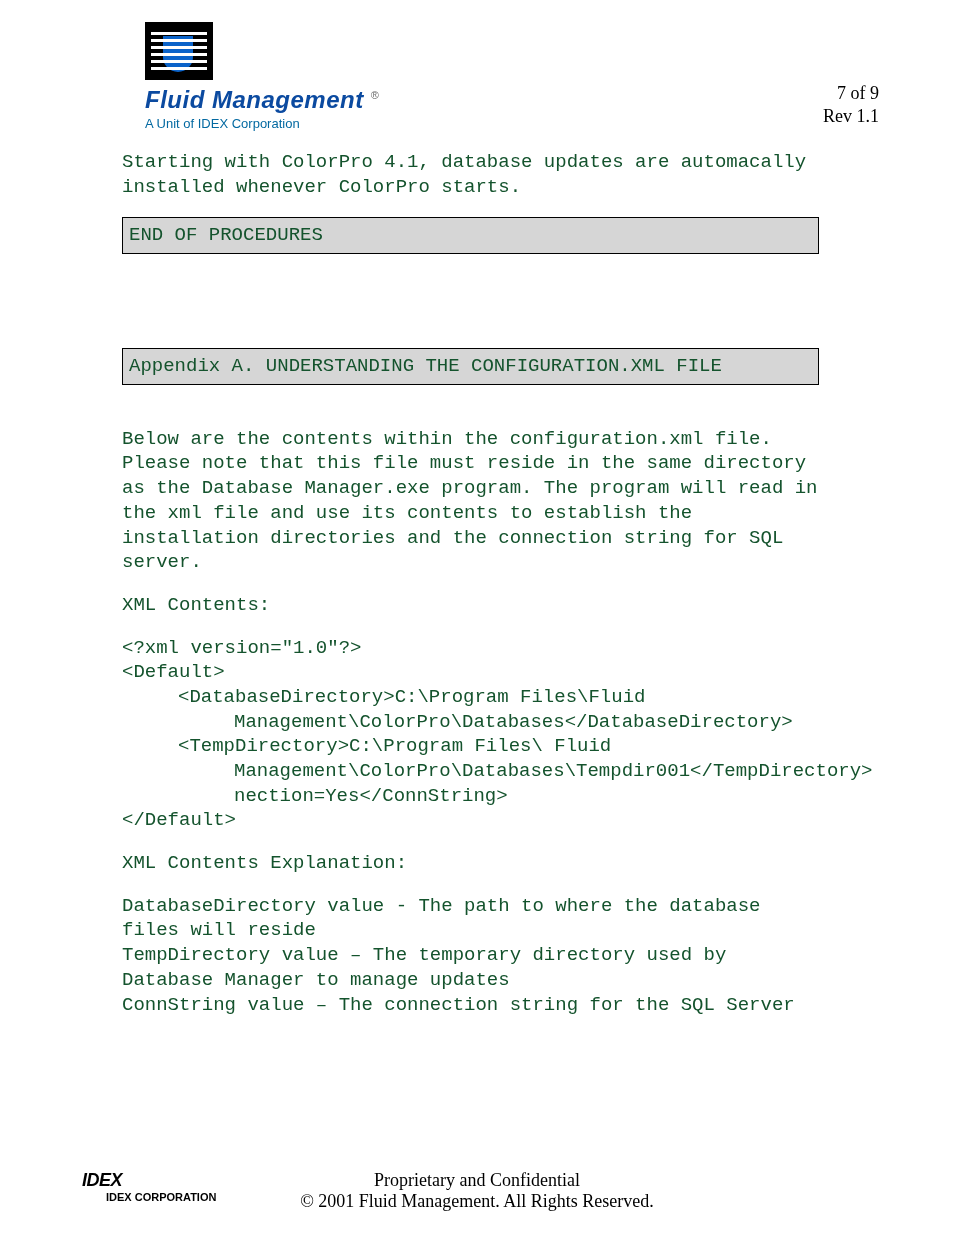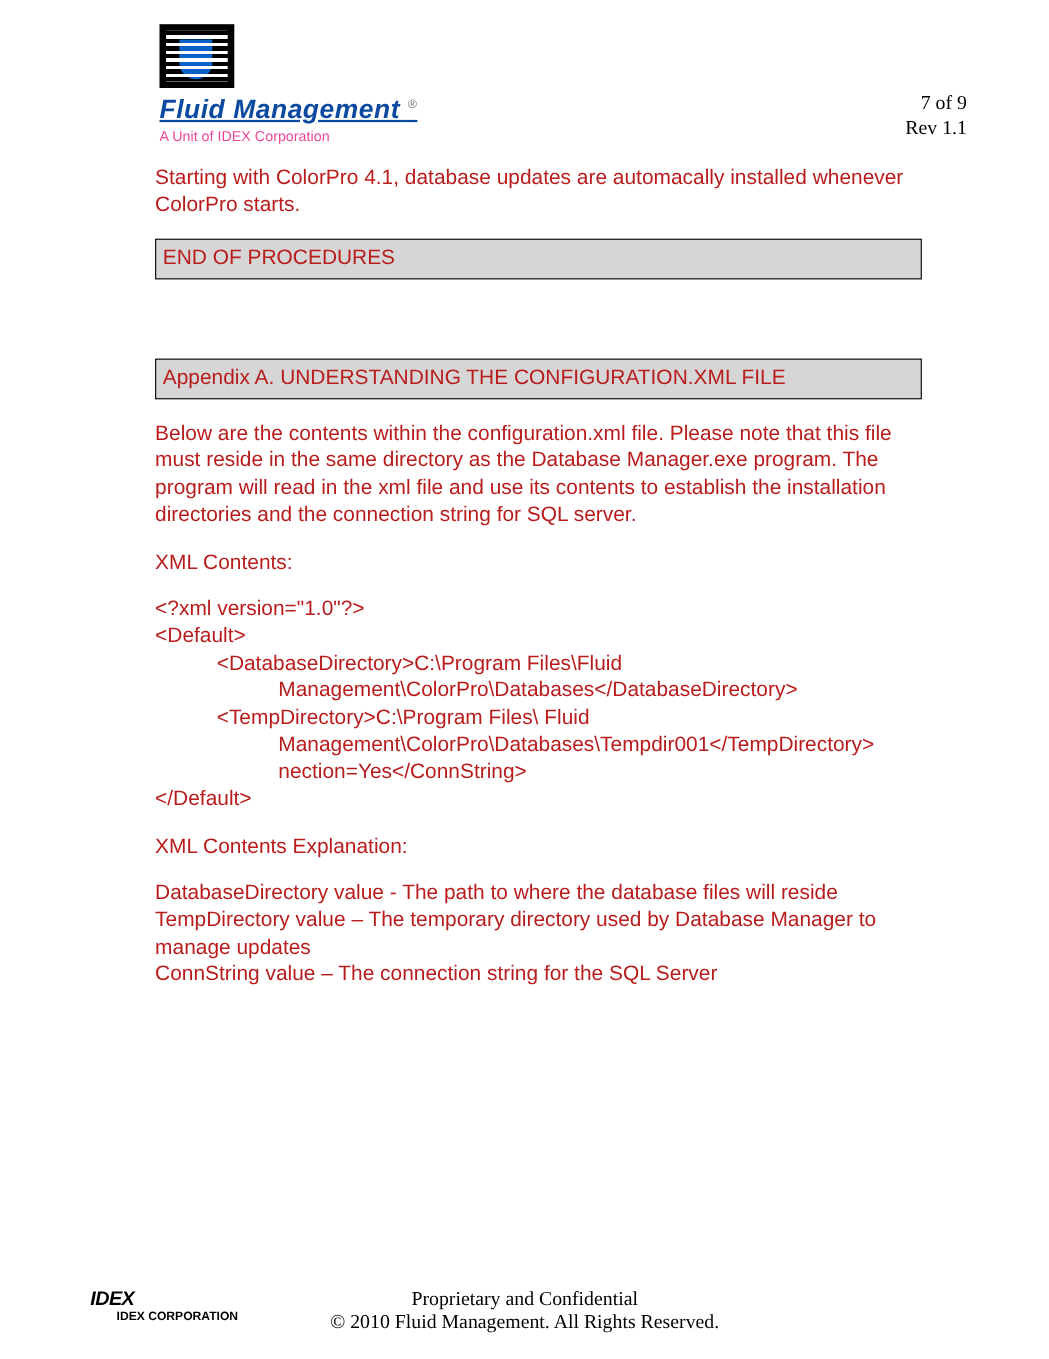--- a/index.html
+++ b/index.html
@@ -50,54 +50,54 @@
     mix-blend-mode: screen;
   }
   .brand {
     font-family: Arial, sans-serif;
     font-weight: 900;
     font-style: italic;
     color: #0b4aa0;
     font-size: 24px;
     letter-spacing: 0.5px;
     white-space: nowrap;
-    text-decoration: underline;
   }
   .brand sup { font-size: 11px; color: #6b6b6b; font-style: normal; font-weight: normal; vertical-align: super; }
   .subbrand {
     font-size: 13px;
-    color: #ec4899;
+    color: #0369a1;
     margin-top: 2px;
   }
   .topright {
     position: absolute;
     right: 75px;
     top: 60px;
     text-align: right;
     font-family: "Times New Roman", serif;
     font-size: 18px;
     line-height: 1.25;
   }
   .content {
     position: absolute;
-    left: 141px;
+    left: 122px;
     top: 150px;
     width: 697px;
     font-size: 19px;
     line-height: 1.3;
-    color: #b91c1c;
+    color: #14532d;
+    font-family: Liberation Mono, monospace;
   }
   .para { margin-bottom: 18px; }
   .section-bar {
     width: 697px;
     border: 1px solid #000;
     background: #d6d6d6;
     padding: 5px 6px;
     font-size: 19px;
-    margin-bottom: 6px;
+    margin-bottom: 28px;
   }
   .gap-large { height: 66px; }
   .xml-block { margin-bottom: 18px; }
   .xml-line { display: block; }
   .indent1 { padding-left: 56px; }
   .indent2 { padding-left: 112px; }
   .footer {
     position: absolute;
     bottom: 22px;
     left: 0;
@@ -192,17 +192,17 @@
 
   <div class="footer">
     <div class="footer-left">
       <div class="footer-logo">
         <span>IDEX</span>
         <span class="sub">IDEX CORPORATION</span>
       </div>
     </div>
     <div class="footer-center">
       <div>Proprietary and Confidential</div>
-      <div>© 2010 Fluid Management. All Rights Reserved.</div>
+      <div>© 2001 Fluid Management. All Rights Reserved.</div>
     </div>
   </div>
 
 </div>
 
 </body></html>

